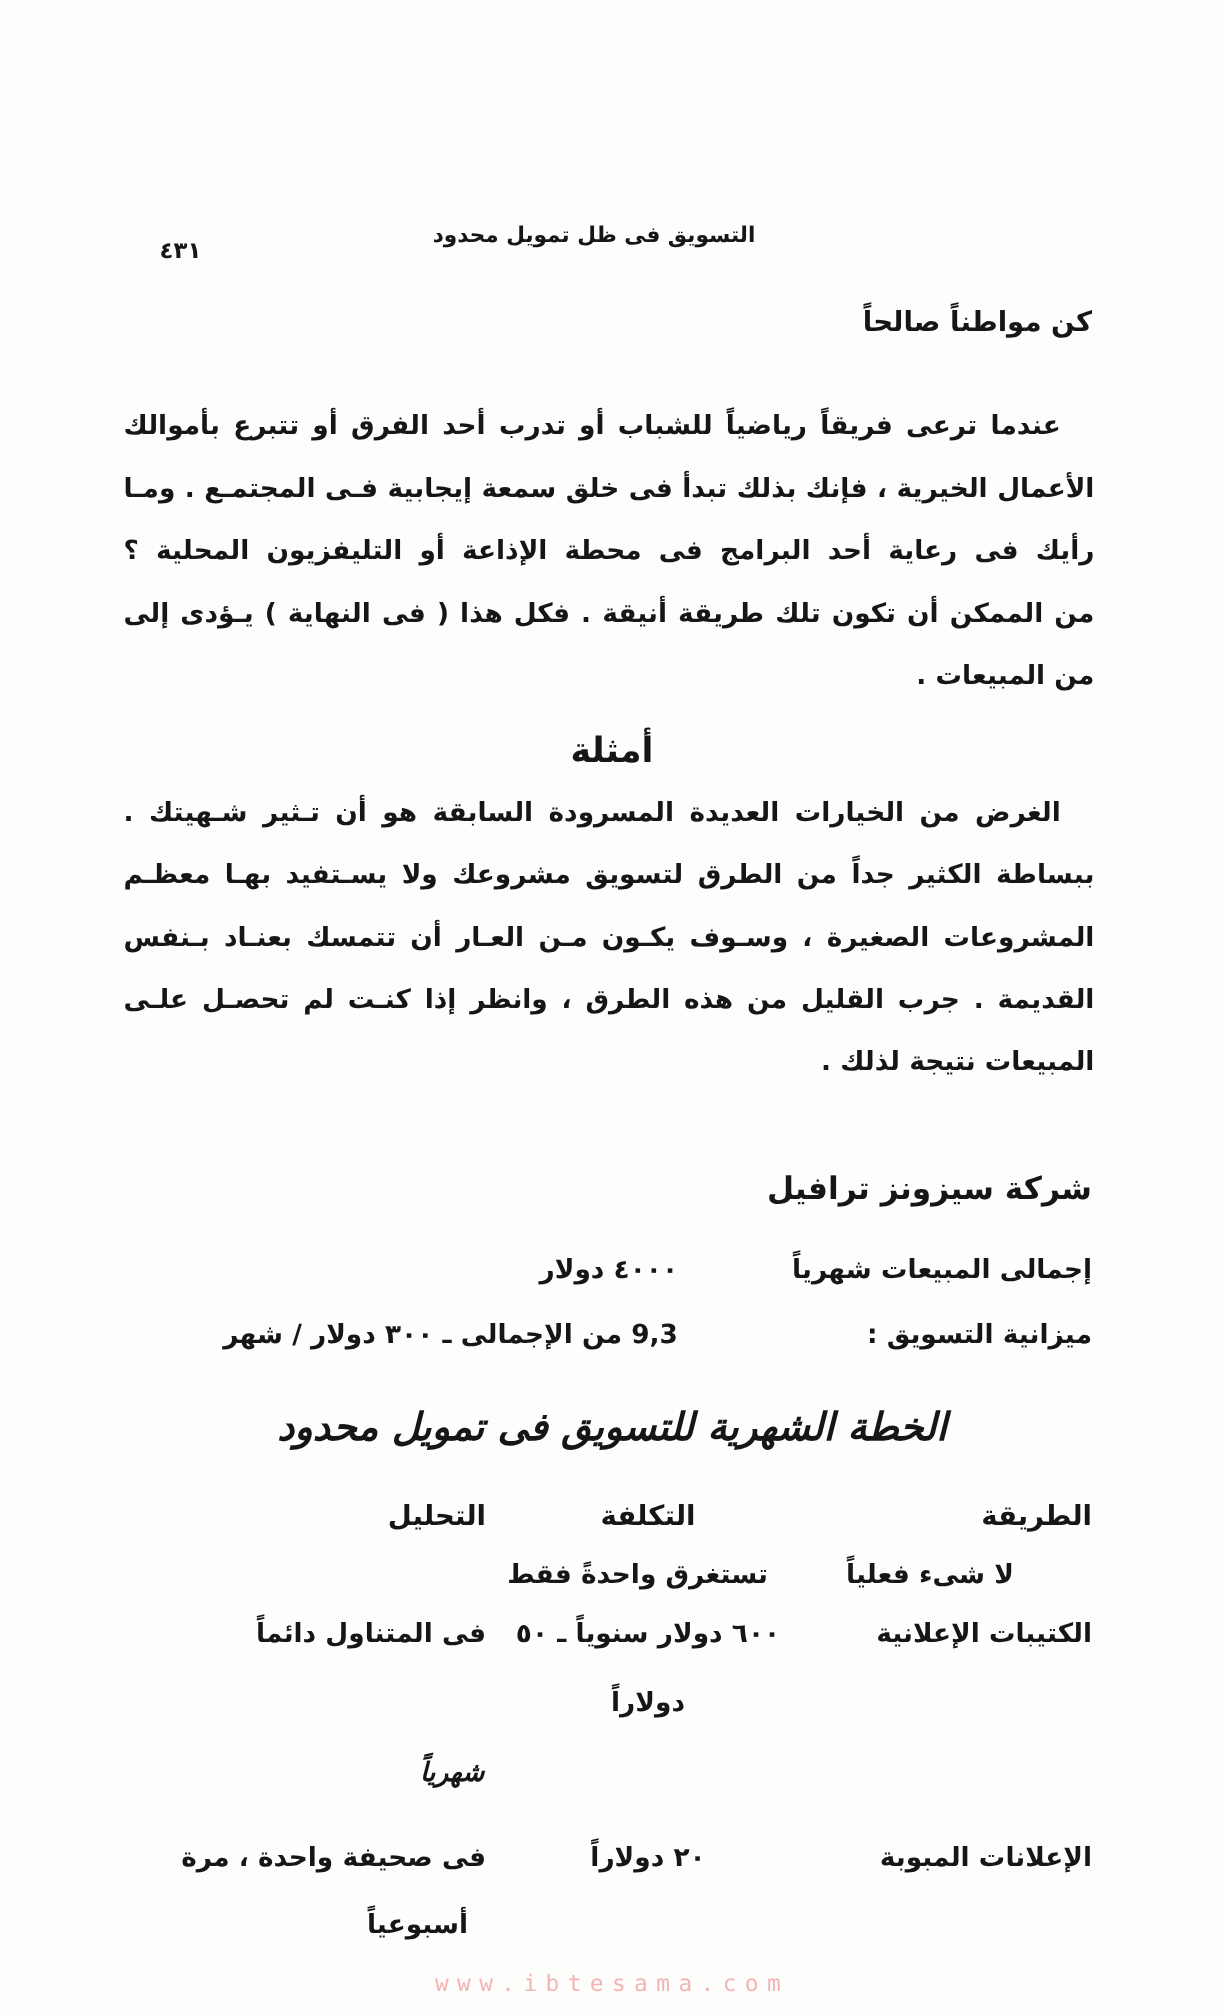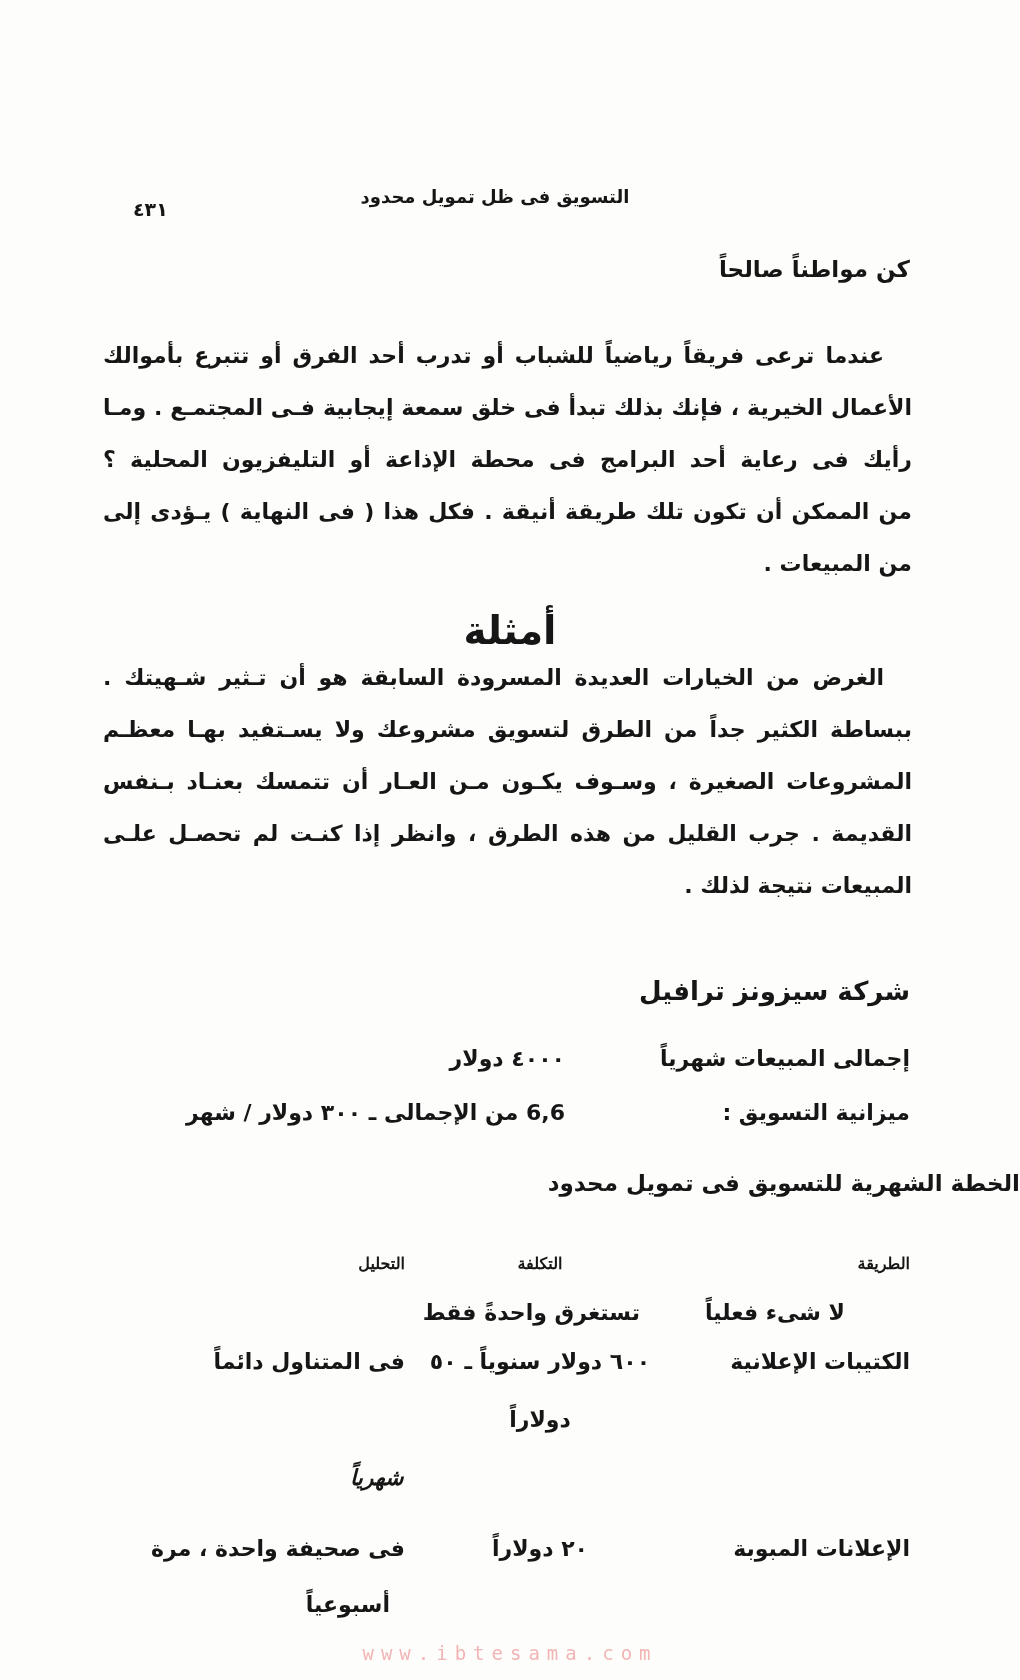--- a/index.html
+++ b/index.html
@@ -17,42 +17,42 @@
     direction:rtl;
     font-family:"DejaVu Sans", sans-serif;
     overflow:hidden;
   }
   
   .pg-header{position:absolute;top:186px;left:0;right:0;height:34px;font-weight:bold;}
   .running-title{position:absolute;right:30px;left:0;text-align:center;font-size:18px;}
   .page-number{position:absolute;left:133px;top:12px;font-size:19px;letter-spacing:6px;}
   
   .h1{position:absolute;top:256px;right:110px;font-size:23px;font-weight:bold;}
-  .h2{position:absolute;top:608px;left:0;right:0;text-align:center;font-size:39px;font-weight:bold;}
+  .h2{position:absolute;top:608px;left:0;right:0;text-align:center;font-size:29px;font-weight:bold;}
   .h3{position:absolute;top:976px;right:110px;font-size:26px;font-weight:bold;}
-  .h4{position:absolute;top:1170px;left:0;right:0;font-size:23px;font-weight:bold;}
+  .h4{position:absolute;top:1170px;left:0;right:0;text-align:center;font-size:32px;font-weight:bold;font-style:italic;}
   
   .para{position:absolute;right:108px;left:103px;font-size:22px;font-weight:bold;}
   #para1{top:330px;}
   #para2{top:652px;}
   .para .ln{height:52px;line-height:52px;text-align:justify;text-align-last:justify;overflow:hidden;}
   .para .first{text-indent:28px;}
   .para .last{text-align-last:right;}
   
   .facts{position:absolute;top:1032px;right:110px;left:103px;font-size:22px;font-weight:bold;}
   .fact-row{display:flex;height:54px;line-height:54px;}
   .fact-label{flex:none;width:345px;}
   .fact-value{flex:1;text-align:right;}
   
   .plan-table{position:absolute;top:1243px;right:110px;left:105px;font-size:22px;font-weight:bold;}
   .t-row{display:flex;align-items:flex-start;}
   .col-method{flex:none;width:235px;text-align:right;}
   .col-cost{flex:none;width:270px;text-align:center;}
   .col-analysis{flex:1;text-align:right;}
-  .t-head .cell{line-height:42px;font-size:16px;font-family:Liberation Serif, serif;}
+  .t-head .cell{line-height:42px;font-size:23px;}
   .t-head{margin-bottom:8px;}
   .r1 .ln{line-height:40px;}
   .r2 .ln{line-height:58px;}
   .r3{margin-top:14px;}
   .r3 .ln{line-height:56px;}
   .shift-left{position:relative;right:55px;text-align:left;font-style:italic;}
   .cont{padding-right:15px;}
   
   .watermark{
     position:absolute;top:1642px;left:0;right:0;
@@ -94,21 +94,21 @@
 
   <div class="h3">شركة سيزونز ترافيل</div>
 
   <div class="facts">
     <div class="fact-row">
       <div class="fact-label">إجمالى المبيعات شهرياً</div>
       <div class="fact-value">٤٠٠٠ دولار</div>
     </div>
     <div class="fact-row">
       <div class="fact-label">ميزانية التسويق :</div>
-      <div class="fact-value">6,6 من الإجمالى ـ ٣٠٠ دولار / شهر</div>
+      <div class="fact-value">9,3 من الإجمالى ـ ٣٠٠ دولار / شهر</div>
     </div>
   </div>
 
   <div class="h4">الخطة الشهرية للتسويق فى تمويل محدود</div>
 
   <div class="plan-table">
     <div class="t-row t-head">
       <div class="cell col-method">الطريقة</div>
       <div class="cell col-cost">التكلفة</div>
       <div class="cell col-analysis">التحليل</div>

